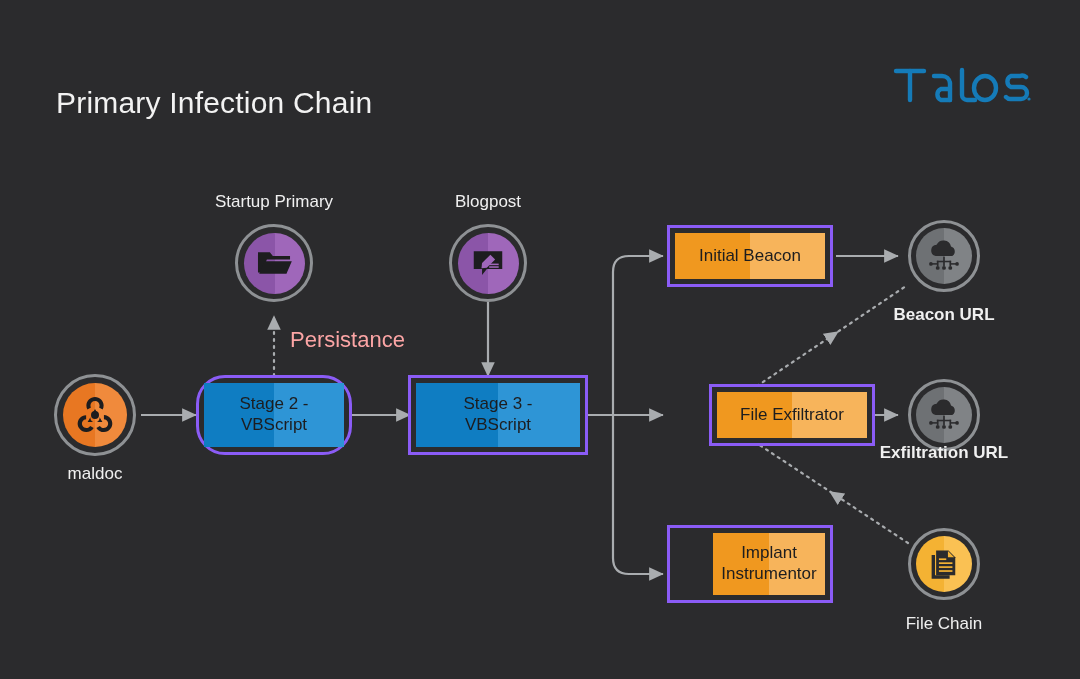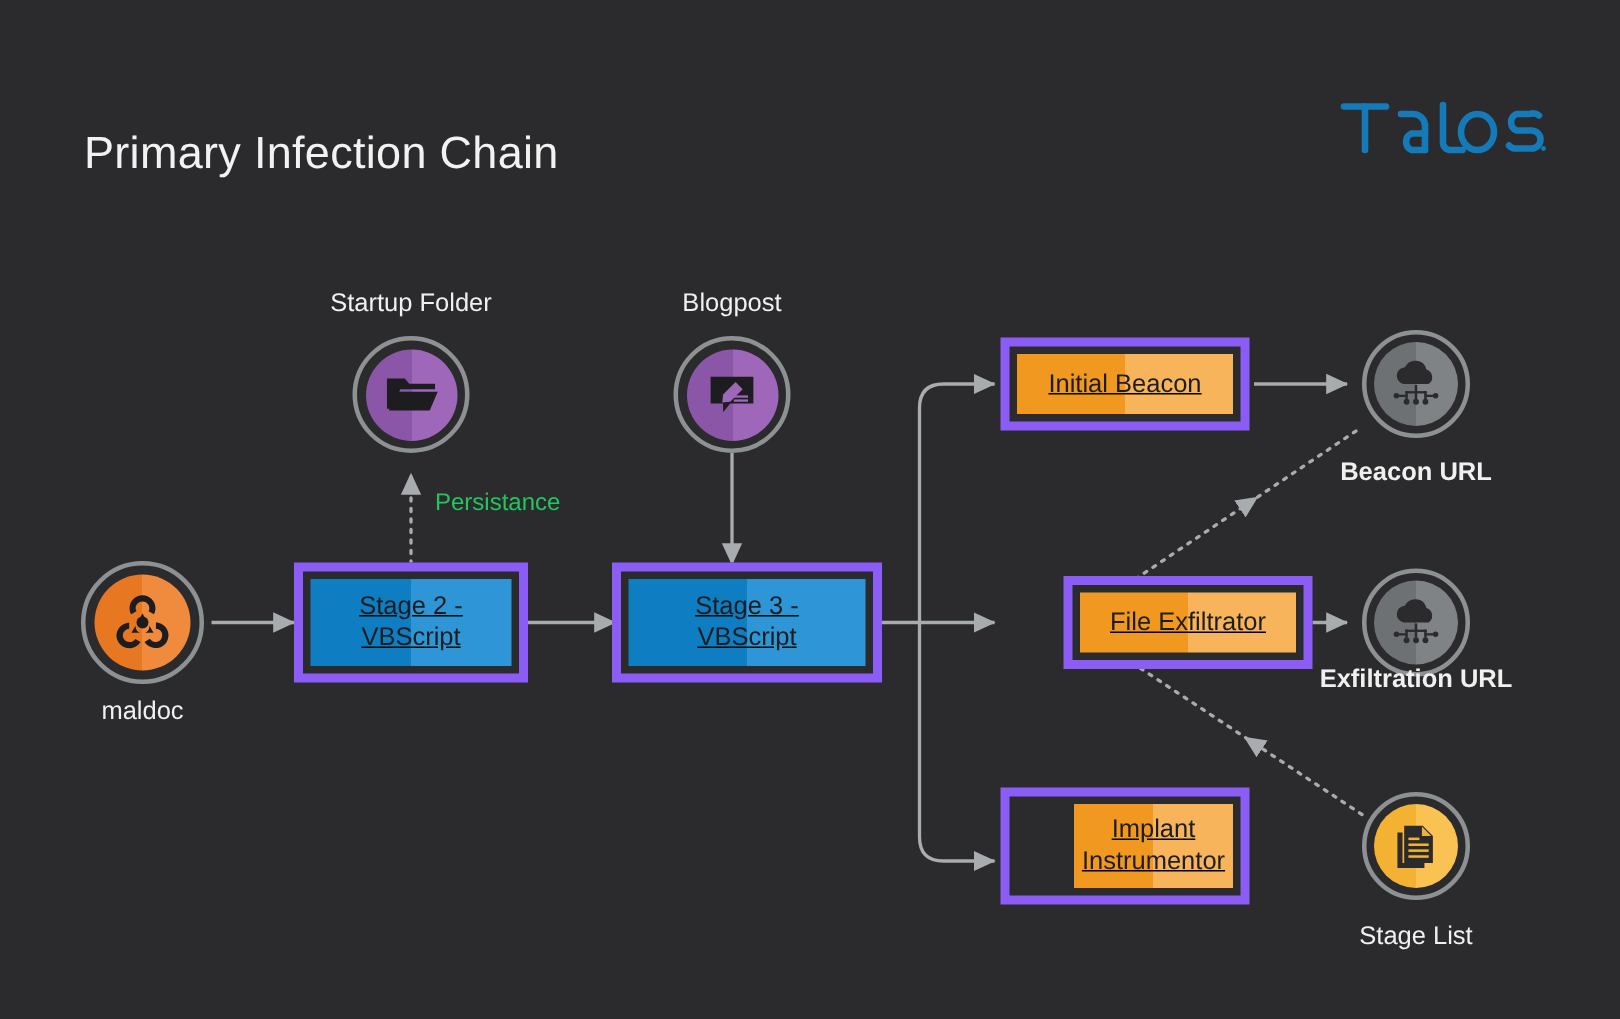--- a/index.html
+++ b/index.html
@@ -78,25 +78,24 @@
     align-items: center;
     justify-content: center;
     overflow: hidden;
   }
   .circle-inner svg { display: block; }
 
   
   .box-node {
     position: absolute;
     box-sizing: border-box;
-    border: 6px solid #8b5cf6;
+    border: 3px solid #8b5cf6;
     background: #2b2b2d;
     padding: 5px;
     transform: translate(-50%, -50%);
-    text-decoration: underline;
   }
   .box-fill {
     position: relative;
     width: 100%;
     height: 100%;
     display: flex;
     align-items: center;
     justify-content: center;
     text-align: center;
     line-height: 1.22;
@@ -109,22 +108,22 @@
 
   
   .half-purple { background: linear-gradient(to right, #8b55a8 0%, #8b55a8 50%, #9f67ba 50%, #9f67ba 100%); }
   .half-orange { background: linear-gradient(to right, #e87722 0%, #e87722 50%, #f08a3c 50%, #f08a3c 100%); }
   .half-gray   { background: linear-gradient(to right, #6e7174 0%, #6e7174 50%, #808386 50%, #808386 100%); }
   .half-amber  { background: linear-gradient(to right, #f4b233 0%, #f4b233 50%, #fac153 50%, #fac153 100%); }
 
   
   .edge-label {
     position: absolute;
-    color: #22c55e;
-    font-size: 16px;
+    color: #fca5a5;
+    font-size: 22px;
     white-space: nowrap;
   }
 </style>
 </head>
 <body>
 
 <div id="stage">
 
   <div id="page-title">Primary Infection Chain</div>
 
@@ -206,21 +205,21 @@
           <path d="M57.9 52.5 c3.8-6.6 1.5-14.9-5.1-18.6-2.1-1.2-4.3-1.8-6.5-1.8 l0 6.5 c1.1 0 2.2 0.3 3.2 0.9 3.4 2 4.6 6.3 2.6 9.7-2 3.4-6.4 4.6-9.8 2.6-1-0.6-1.8-1.4-2.5-2.4 l-5.6 3.3 c1.2 1.9 2.9 3.5 5 4.7C45.7 61.3 54.1 59.1 57.9 52.5 z"></path>
           <path d="M32 22.5 l-4.4 7.6 a8.3 8.3 0 0 1 8.8 0 z"></path>
           <path d="M20.2 43 l8.8 0 a8.3 8.3 0 0 1 -4.4 -7.6 z"></path>
           <path d="M43.8 43 l-4.4-7.6 a8.3 8.3 0 0 1 -4.4 7.6 z"></path>
         </g>
       </svg>
     </div>
   </div>
   <div class="node-label" style="left:95px; top:440px;">maldoc</div>
 
-  <div class="node-label" style="left:274px; top:168px;">Startup Folder</div>
+  <div class="node-label" style="left:274px; top:168px;">Startup Primary</div>
   <div class="circle-node circle-ring" style="left:274px; top:239px; width:78px; height:78px;">
     <div class="circle-inner half-purple" style="width:61px; height:61px;">
       <svg width="38" height="38" viewBox="0 0 64 64">
         <g fill="#1d1d1f">
           <path d="M5 14 h20 l5 6 h29 v6 H20 l-9 22 H5 z"></path>
           <path d="M16 29 h46 l-9 21 H7 z"></path>
         </g>
       </svg>
     </div>
   </div>
@@ -234,21 +233,21 @@
         </g>
         <g fill="#9f67ba">
           <path d="M36 18 l8 8 -14 14 -9 1 1 -9 z"></path>
           <rect x="34" y="33" width="16" height="2.6"></rect>
           <rect x="34" y="37.5" width="16" height="2.6"></rect>
         </g>
       </svg>
     </div>
   </div>
 
-  <div class="box-node" style="left:274px; top:391px; width:156px; height:80px;">
+  <div class="box-node" style="left:274px; top:391px; width:156px; height:80px;border-radius:29px;">
     <div class="box-fill box-blue">
       <span class="box-text"><span>Stage 2 -</span><br><span>VBScript</span></span>
     </div>
   </div>
 
   <div class="box-node" style="left:498px; top:391px; width:180px; height:80px;">
     <div class="box-fill box-blue">
       <span class="box-text"><span>Stage 3 -</span><br><span>VBScript</span></span>
     </div>
   </div>
@@ -325,15 +324,15 @@
         <g fill="#f4b233">
           <path d="M39 9 v11 h11 z"></path>
           <rect x="23" y="22" width="13" height="3"></rect>
           <rect x="23" y="29" width="24" height="3"></rect>
           <rect x="23" y="36" width="24" height="3"></rect>
           <rect x="23" y="43" width="24" height="3"></rect>
         </g>
       </svg>
     </div>
   </div>
-  <div class="node-label" style="left:944px; top:590px;">Stage List</div>
+  <div class="node-label" style="left:944px; top:590px;">File Chain</div>
 
 </div>
 
 </body></html>

